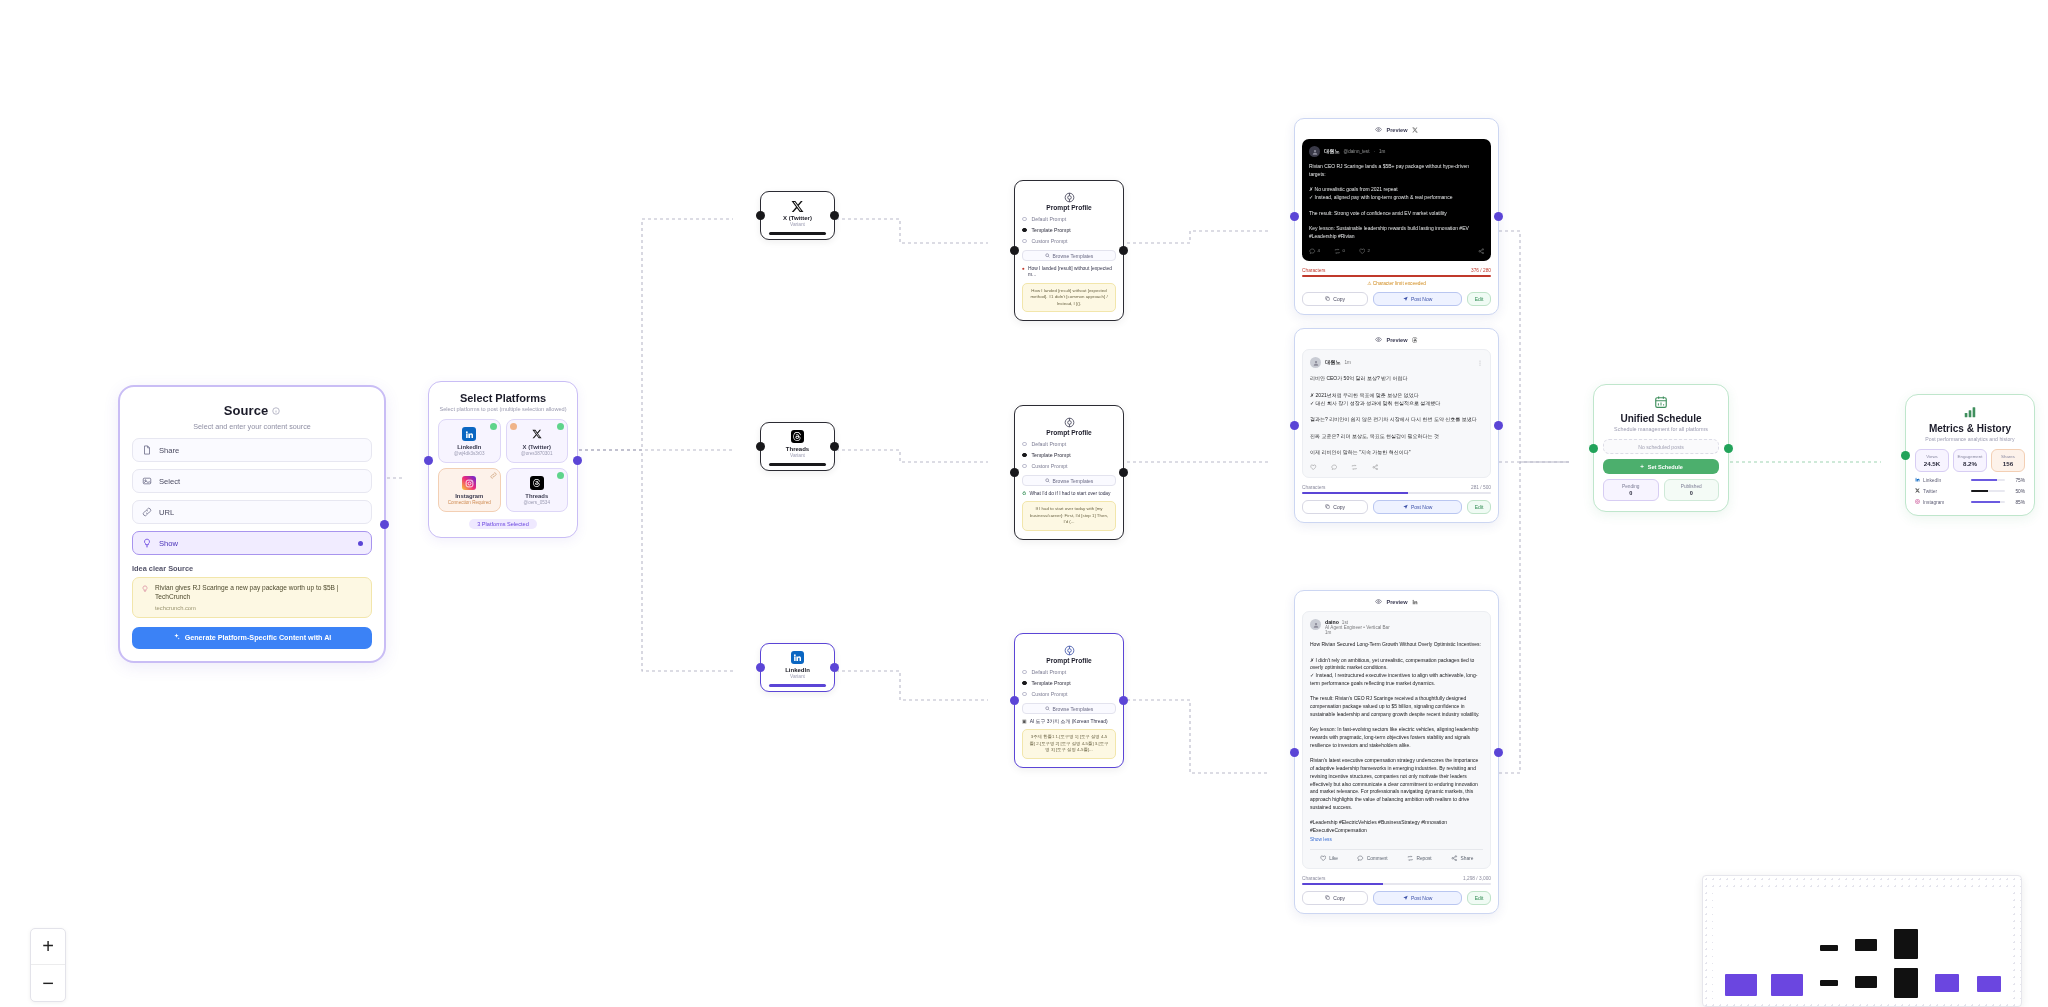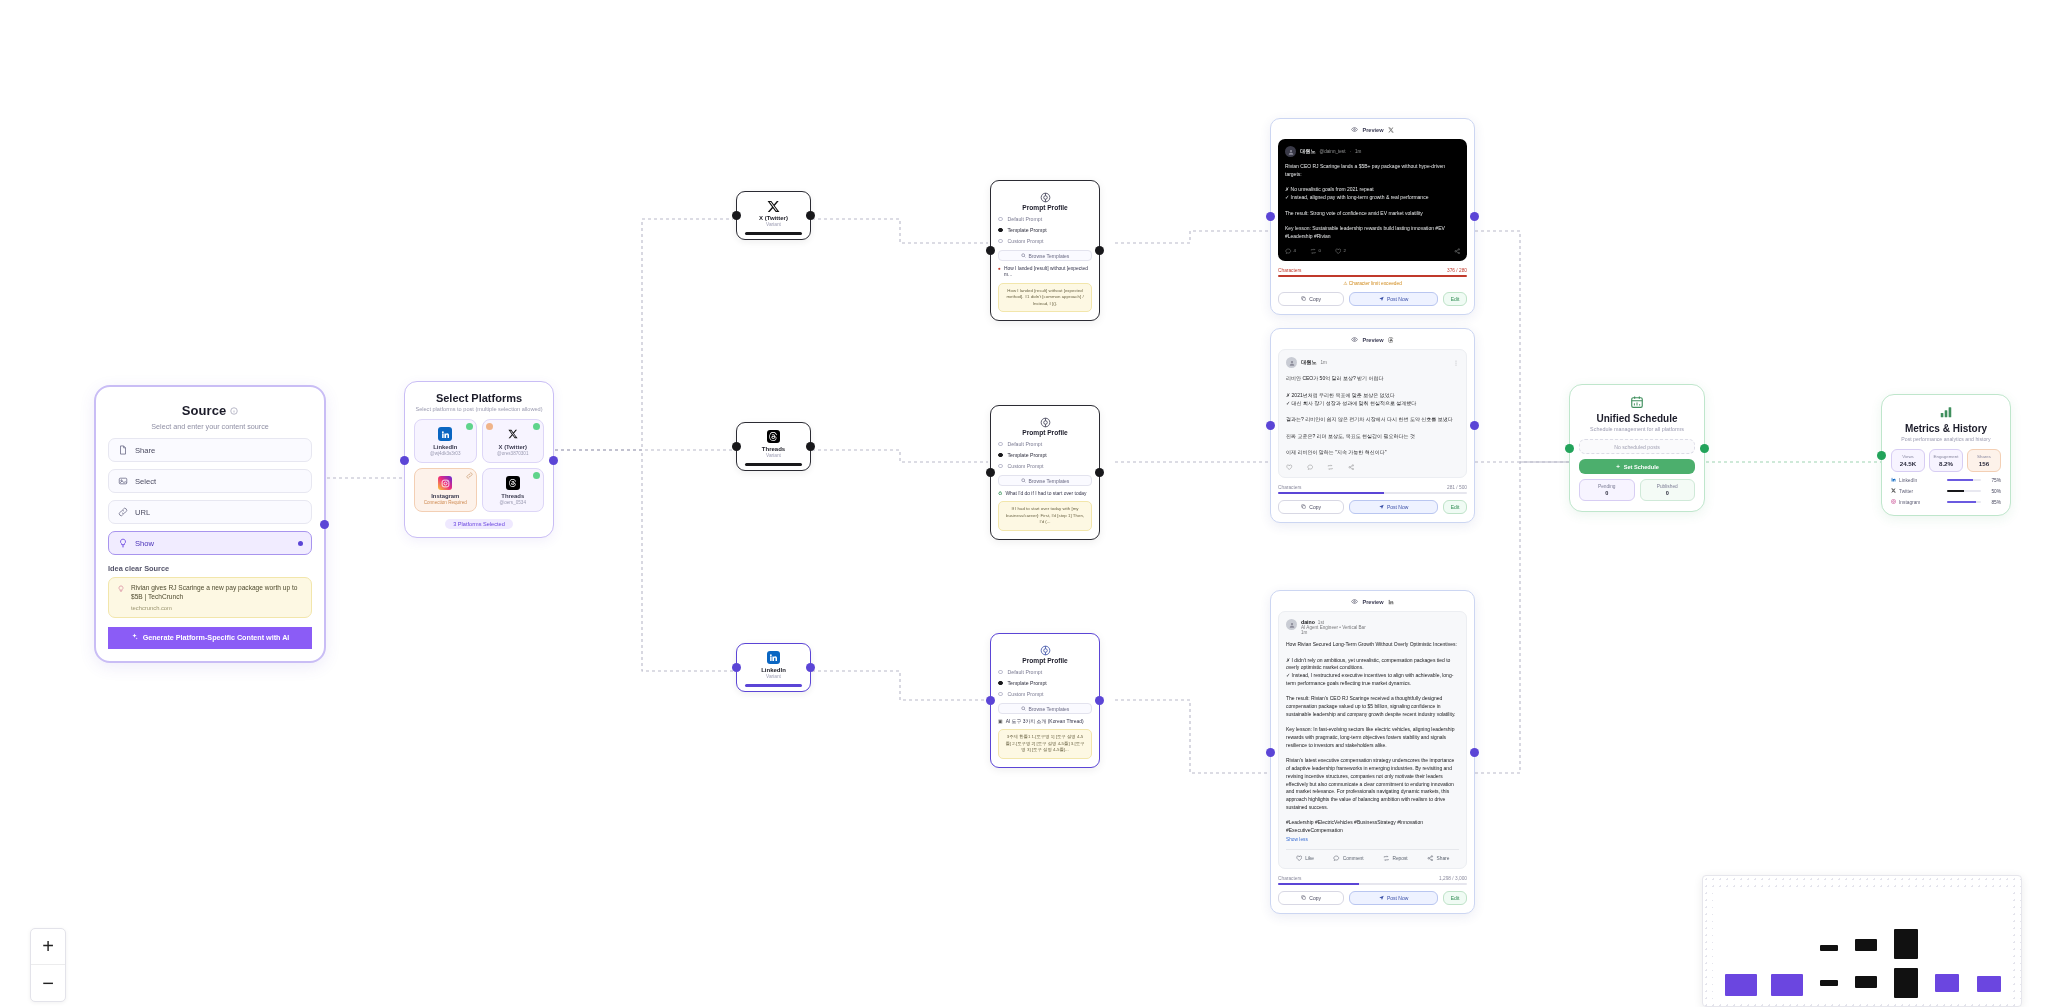--- a/index.html
+++ b/index.html
@@ -8,29 +8,29 @@
     font-family: "Liberation Sans", sans-serif;
     background:#ffffff;
     position:relative;
   }
   .canvas { position:absolute; inset:0; }
 
   
   svg.edges { position:absolute; inset:0; width:2048px; height:1007px; pointer-events:none; }
 
   
-  .node { position:absolute; background:#fff; border-radius:14px; }
+  .node { position:absolute; background:#fff; border-radius:14px;margin-left:24px; }
   .port { position:absolute; width:9px; height:9px; border-radius:50%; background:#5b45d6; top:50%; margin-top:-4px; }
   .port.l { left:-5px; } .port.r { right:-5px; }
   .port.dark { background:#18181b; }
   .port.green { background:#22a35a; }
 
   
   #source-node {
-    left:94px; top:385px; width:232px;
+    left:94px; top:385px; width:268px;
     border:2px solid #c9bdf5; border-radius:16px;
     box-shadow:0 4px 16px rgba(90,70,200,.10);
     padding:14px 12px 12px;
   }
   .node-title { font-size:13px; font-weight:700; color:#1b1b29; text-align:center; letter-spacing:.1px;}
   .node-sub { font-size:7.2px; color:#8e8ea3; text-align:center; margin-top:3px; }
   .src-opt {
     display:flex; align-items:center; gap:7px;
     height:24px; margin-top:7px; padding:0 9px;
     border:1px solid #e7e7f1; border-radius:7px; background:#fafaff;
@@ -41,21 +41,21 @@
   .ico { width:10px; height:10px; flex:0 0 10px; color:#6f6f8a; }
   .ico svg { width:100%; height:100%; display:block; }
   .src-label { font-size:7.4px; color:#55556b; margin:9px 0 4px; font-weight:600; }
   .src-card {
     background:#fdf8e3; border:1px solid #f2e6ab; border-radius:7px;
     padding:6px 8px; display:flex; gap:6px; align-items:flex-start;
   }
   .src-card .t { font-size:6.6px; color:#4e4a2e; line-height:1.35; }
   .src-card .u { font-size:5.8px; color:#9a9470; margin-top:3px; }
   .gen-btn {
-    margin-top:9px; height:22px; border-radius:0; background:#8b5cf6;
+    margin-top:9px; height:22px; border-radius:7px; background:#3b82f6;
     color:#fff; font-size:7.2px; font-weight:600;
     display:flex; align-items:center; justify-content:center; gap:5px;
   }
 
   
   #platforms-node {
     left:404px; top:381px; width:150px;
     border:1.5px solid #c9bdf5; border-radius:13px;
     box-shadow:0 3px 12px rgba(90,70,200,.08); padding:10px 9px 8px;
   }

